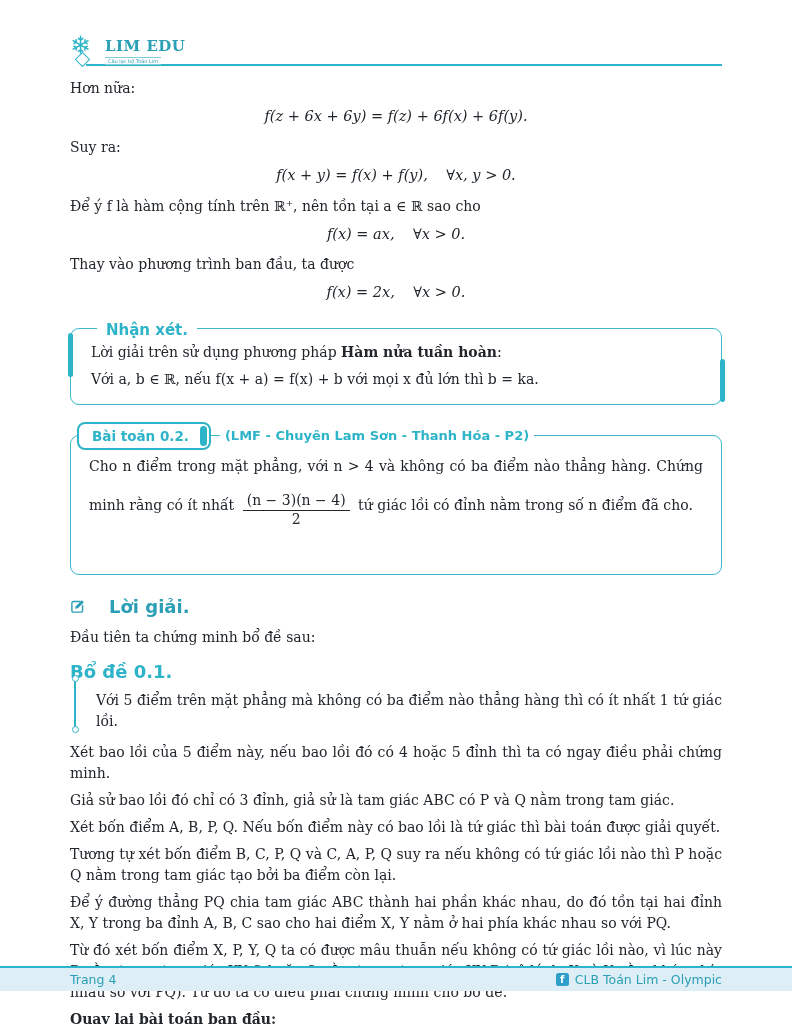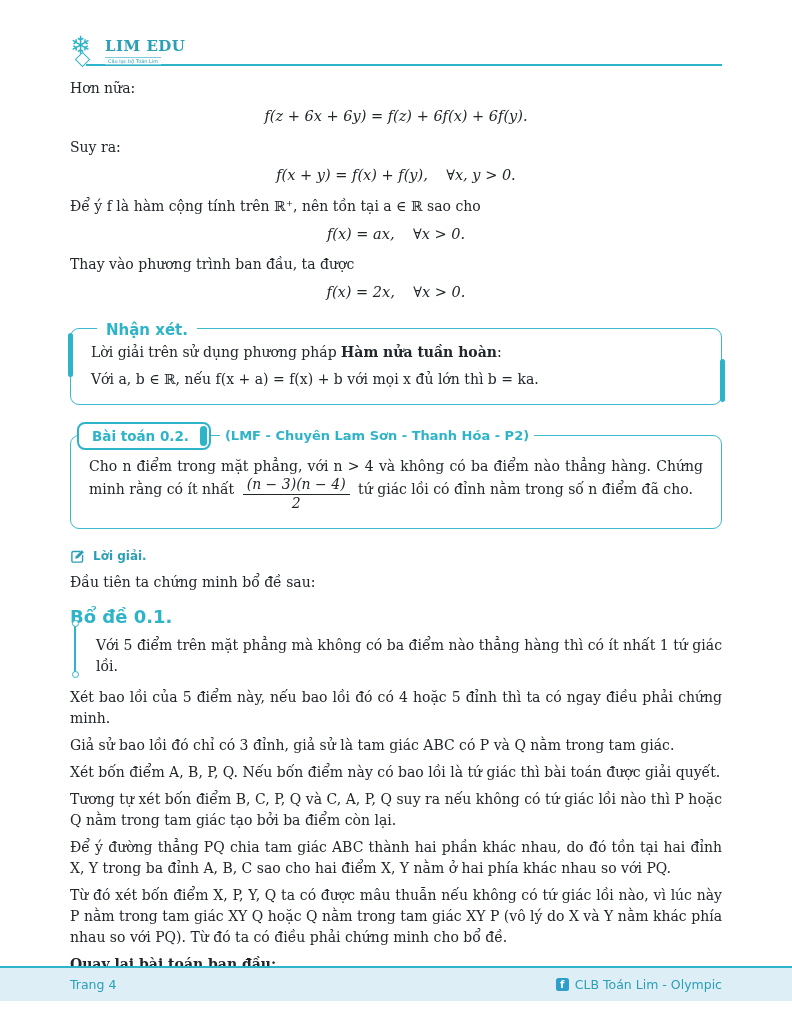--- a/index.html
+++ b/index.html
@@ -20,43 +20,43 @@
   .content { position:absolute; top:78px; left:70px; width:652px; font-size:14px; line-height:1.5; }
   .para { text-align:justify; margin-bottom:6px; }
   .lead { margin-bottom:4px; }
   .formula { text-align:center; font-style:italic; white-space:pre; margin:7px 0 9px; font-size:14.5px; }
   
   .remark-box { position:relative; border:1.5px solid #3cb9cb; border-radius:9px; margin:24px 0 30px; padding:13px 20px 8px; }
   .remark-box::before { content:""; position:absolute; left:-3.5px; top:4px; height:58%; width:5px; background:#2eb4c8; border-radius:3px; }
   .remark-box::after { content:""; position:absolute; right:-3.5px; bottom:2px; height:58%; width:5px; background:#2eb4c8; border-radius:3px; }
   .remark-title { position:absolute; top:-10px; left:26px; background:#fff; padding:0 9px; font-family:"DejaVu Sans", sans-serif; font-weight:bold; font-size:15px; color:#2eb4c8; }
   
-  .problem-box { position:relative; border:1.5px solid #3cb9cb; border-radius:9px; margin:26px 0 18px; padding:20px 18px 10px; }
+  .problem-box { position:relative; border:1.5px solid #3cb9cb; border-radius:9px; margin:26px 0 18px; padding:20px 18px 24px; }
   .problem-head { position:absolute; top:-14px; left:6px; display:flex; align-items:center; gap:9px; }
   .problem-label { display:inline-flex; align-items:stretch; background:#fff; border:2px solid #2eb4c8; border-radius:8px; padding:2px 2px 2px 13px; font-family:"DejaVu Sans", sans-serif; font-weight:bold; font-size:13.5px; color:#2eb4c8; }
   .problem-label .label-text { padding-right:11px; }
   .problem-label .label-tab { width:7px; background:#2eb4c8; border-radius:4px; }
   .problem-source { background:#fff; padding:0 5px; font-family:"DejaVu Sans", sans-serif; font-weight:bold; font-size:13px; color:#2eb4c8; white-space:nowrap; }
   
-  .solution-head { display:flex; align-items:center; gap:8px; margin:14px 0 7px; font-family:"DejaVu Sans", sans-serif; font-weight:bold; font-size:12px; color:#2a9fb5;text-align:right; }
+  .solution-head { display:flex; align-items:center; gap:24px; margin:14px 0 7px; font-family:"DejaVu Sans", sans-serif; font-weight:bold; font-size:18px; color:#2a9fb5;text-align:right; }
   .solution-head svg { display:block; }
   .lemma-block { position:relative; margin:10px 0 10px; }
   .lemma-label { font-family:"DejaVu Sans", sans-serif; font-weight:bold; font-size:18px; color:#2eb4c8; margin-bottom:5px; }
   .lemma-connector { position:absolute; left:4px; top:20px; bottom:2px; width:2px; background:#2eb4c8; }
   .lemma-connector::before, .lemma-connector::after { content:""; position:absolute; left:-2.5px; width:5px; height:5px; border:1.5px solid #2eb4c8; border-radius:50%; background:#fff; }
   .lemma-connector::before { top:-3px; }
   .lemma-connector::after { bottom:-3px; }
   .lemma-text { margin-left:26px; text-align:justify; }
   .bold-serif { font-weight:bold; margin:4px 0 6px; }
-  .frac { display:inline-block; vertical-align:-0.95em; text-align:center; margin:0 4px; font-style:italic; line-height:1.25; }
+  .frac { display:inline-block; vertical-align:-0.95em; text-align:center; margin:16px 4px; line-height:1.25; }
   .frac .num { display:block; border-bottom:1.2px solid #21262b; padding:0 4px 0; }
   .frac .den { display:block; }
   .eqline { line-height:1.45; }
   
-  .footer { position:absolute; left:0; right:0; top:966px; height:35px; background:#ddeef6; border-top:2px solid #2eb4c8; display:flex; justify-content:space-between; align-items:center; padding:0 70px; font-family:"DejaVu Sans", sans-serif; font-size:12.5px; color:#2a9fb5; }
+  .footer { position:absolute; left:0; right:0; top:966px; height:25px; background:#ddeef6; border-top:2px solid #2eb4c8; display:flex; justify-content:space-between; align-items:center; padding:0 70px; font-family:"DejaVu Sans", sans-serif; font-size:12.5px; color:#2a9fb5; }
   .footer .right { display:flex; align-items:center; gap:6px; }
   .fb-icon { display:inline-flex; align-items:center; justify-content:center; width:13px; height:13px; background:#2e9ecb; border-radius:2.5px; color:#fff; font-weight:bold; font-size:10px; font-family:"DejaVu Sans", sans-serif; }
 </style>
 </head>
 <body>
 
 <div class="page">
 
   <div class="header-rule"></div>
   <div class="logo">

